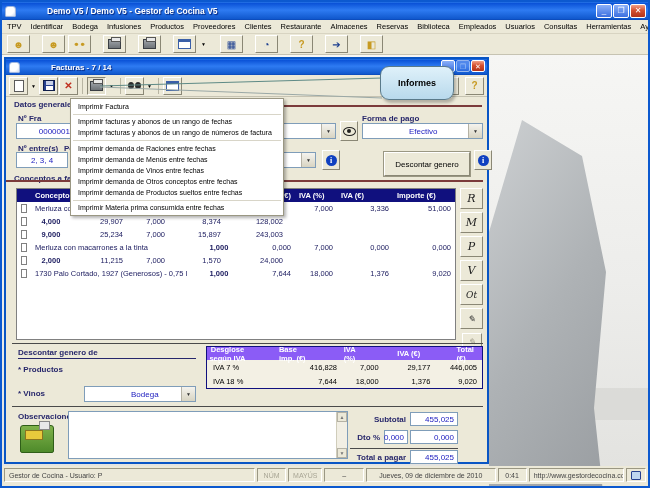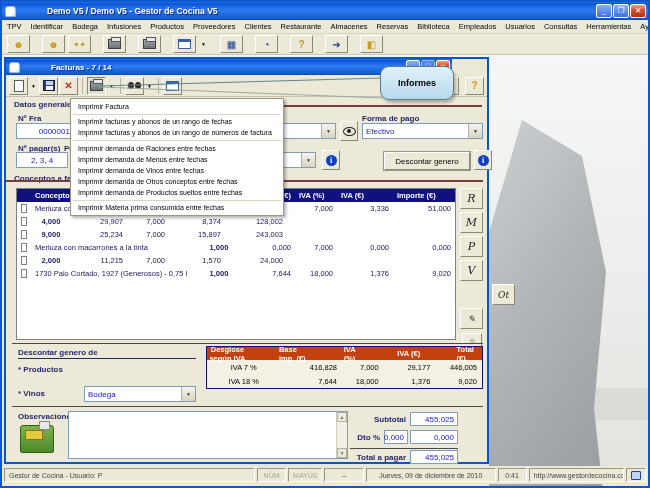--- a/index.html
+++ b/index.html
@@ -44,21 +44,21 @@
     background:linear-gradient(180deg,#F6F6F4 0%,#EDEDEB 55%,#E3E3E0 100%); }
   .photo-hat { position:absolute; left:487px; top:55px; width:159px; height:405px; overflow:hidden; }
   .hat-shape { position:absolute; left:0px; top:10px; width:150px; height:400px;
     background:linear-gradient(125deg,#CDD0D2 0%,#AEB2B5 45%,#93979B 100%);
     clip-path:polygon(22% 0%, 62% 9%, 78% 38%, 70% 72%, 78% 100%, 0% 100%, 0% 28%); }
   .hat-band { position:absolute; left:0; top:278px; width:159px; height:32px; background:#D8D8D4; opacity:.8; }
 
   
   #fact { position:absolute; left:2px; top:55px; width:485px; height:407px;
     background:#ECE9D8; border:2px solid #0855C4; }
-  #fact .titlebar { width:446px; height:16px; }
+  #fact .titlebar { width:481px; height:16px; }
   #fact .titlebar .ttl { font-size:8px; }
   #fact .winbtns { top:1px; }
   #fact .wbtn { width:14px; height:12px; font-size:7px; }
 
   .ftoolbar { position:absolute; left:0; top:16px; width:481px; height:22px; background:#ECE9D8;
     display:flex; align-items:center; gap:1px; padding:0 3px; border-bottom:1px solid #C6C3B2; }
   .fbtn { width:19px; height:18px; background:#ECE9D8; border:1px solid transparent;
     display:flex; align-items:center; justify-content:center; font-size:9px; }
   .fbtn:hover, .fbtn.raised { border-color:#FFFFFF #8A8775 #8A8775 #FFFFFF; }
   .fbtn.pressed { border-color:#8A8775 #FFFFFF #FFFFFF #8A8775; background:#E3E0CE; }
@@ -84,21 +84,21 @@
   .maroonline { position:absolute; height:2px; background:#7B3B3B; }
   .navyline { position:absolute; height:1px; background:#27276B; }
   .blackline { position:absolute; height:1px; background:#4A4A4A; }
 
   .field { position:absolute; background:#fff; border:1px solid #7F9DB9; color:#2020C0;
     font-size:8px; display:flex; align-items:center; padding:0 3px; }
   .field.center { justify-content:center; }
   .field.right { justify-content:flex-end; }
   .combo { position:absolute; background:#fff; border:1px solid #7F9DB9; color:#2020C0;
     font-size:8px; display:flex; align-items:center; }
-  .combo .val { flex:1; padding:0 3px; white-space:nowrap; overflow:hidden; }
+  .combo .val { flex:1; padding:0 3px; white-space:nowrap; overflow:hidden;margin-left:43px; }
   .combo .drop { width:14px; align-self:stretch; background:linear-gradient(#F4F3EE,#D8D4C2);
     border-left:1px solid #B5B2A5; display:flex; align-items:center; justify-content:center;
     font-size:5px; color:#333; }
   .ibtn { position:absolute; width:18px; height:20px; background:#ECE9D8; border:1px solid;
     border-color:#FFFFFF #8A8775 #8A8775 #FFFFFF; display:flex; align-items:center; justify-content:center; }
   .icircle { width:11px; height:11px; border-radius:50%; background:#1040C0; color:#fff;
     font-weight:bold; font-size:8px; font-family:"Liberation Serif",serif; display:flex;
     align-items:center; justify-content:center; }
   .eye-ic { width:13px; height:9px; border:1.5px solid #222; border-radius:50%; position:relative; }
   .eye-ic:before { content:""; position:absolute; left:3.5px; top:1.5px; width:4px; height:4px;
@@ -127,22 +127,22 @@
     border:1px solid; border-color:#FFFFFF #8A8775 #8A8775 #FFFFFF;
     font-family:"DejaVu Serif", serif; font-style:italic; font-size:11px; color:#222;
     display:flex; align-items:center; justify-content:center; }
   .sidebtn.small { font-size:9px; }
   .sidebtn.dis { color:#9A9783; width:20px; height:17px; left:456px; }
 
   
   .ivatable { position:absolute; left:200px; top:287px; width:277px; background:#F3F0E4;
     border:1px solid #10107E; font-size:7.5px; color:#000; }
   .ivarow { display:flex; height:14px; align-items:center; }
-  .ivarow.head { background:#c2410c; color:#fff; font-weight:bold; height:13px;gap:26px; }
-  .iva-lbl { width:74px; text-align:center; padding:0 6px; }
+  .ivarow.head { background:#8b5cf6; color:#fff; font-weight:bold; height:13px;gap:26px; }
+  .iva-lbl { width:74px; text-align:left; padding:0 6px; }
   .ivarow.head .iva-lbl { text-align:center; padding:0; }
   .iva-base { width:62px; text-align:right; padding:0 5px; }
   .iva-p { width:42px; text-align:right; padding:0 5px; }
   .iva-e { width:52px; text-align:right; padding:0 5px; }
   .iva-t { width:47px; text-align:right; padding:0 5px; }
   .ivarow.head .iva-base, .ivarow.head .iva-p, .ivarow.head .iva-e, .ivarow.head .iva-t { text-align:left; }
 
   
   .obsarea { position:absolute; left:62px; top:352px; width:280px; height:48px; background:#fff;
     border:1px solid #7F9DB9; }
@@ -325,33 +325,33 @@
     <span class="ibtn" style="left:334px; top:62px;">
         <span class="eye-ic"></span>
       </span>
 
     <div class="seclabel" style="left:356px; top:55px;">Forma de pago</div>
     <div class="combo" style="left:356px; top:64px; width:121px; height:16px;">
       <span class="val">Efectivo</span>
       <span class="drop">▼</span>
     </div>
 
-    <div class="seclabel" style="left:12px; top:85px;">Nº pagar(s)</div>
+    <div class="seclabel" style="left:12px; top:85px;">Nº entre(s)</div>
     <div class="seclabel" style="left:58px; top:85px;">Pe</div>
     <div class="field center" style="left:10px; top:93px; width:52px; height:16px;">2, 3, 4</div>
 
     <div class="combo" style="left:230px; top:93px; width:80px; height:16px;">
       <span class="val"></span>
       <span class="drop">▼</span>
     </div>
     <span class="ibtn" style="left:316px; top:91px;">
         <span class="icircle">i</span>
       </span>
 
-    <div class="pushbtn" style="left:378px; top:93px; width:86px; height:18px;">Descontar genero</div>
+    <div class="pushbtn" style="left:378px; top:93px; width:86px; height:24px;">Descontar genero</div>
     <span class="ibtn" style="left:468px; top:91px;">
         <span class="icircle">i</span>
       </span>
 
     <div class="seclabel" style="left:8px; top:115px;">Conceptos a fac</div>
     <div class="maroonline" style="left:0px; top:121px; width:477px;"></div>
 
     <div class="ctable">
       <div class="crow head">
         <span class="cc c-chk"></span>
@@ -424,21 +424,21 @@
         <span class="cc c-ivap">18,000</span>
         <span class="cc c-ivae">1,376</span>
         <span class="cc c-imp">9,020</span>
       </div>
     </div>
 
     <div class="sidebtn" style="top:129px;">R</div>
     <div class="sidebtn" style="top:153px;">M</div>
     <div class="sidebtn" style="top:177px;">P</div>
     <div class="sidebtn" style="top:201px;">V</div>
-    <div class="sidebtn small" style="top:225px;margin-left:32px;">Ot</div>
+    <div class="sidebtn small" style="top:225px;">Ot</div>
     <div class="sidebtn small" style="top:249px;">
         <span>✎</span>
       </div>
     <div class="sidebtn small dis" style="top:274px;">
         <span>✎</span>
       </div>
 
     <div class="blackline" style="left:6px; top:284px; width:471px;"></div>
     <div class="seclabel" style="left:12px; top:289px;">Descontar genero de</div>
     <div class="navyline" style="left:12px; top:299px; width:178px;"></div>

